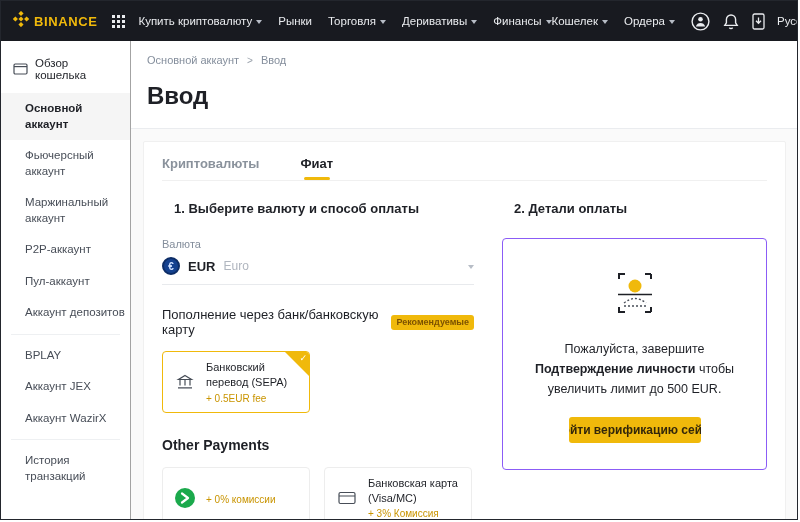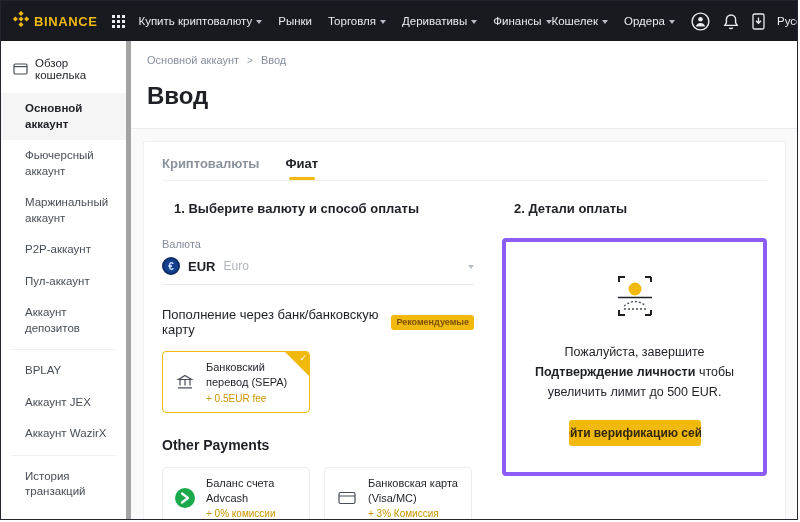--- a/index.html
+++ b/index.html
@@ -17,38 +17,38 @@
   .caret { width:0; height:0; border-left:3px solid transparent; border-right:3px solid transparent; border-top:4px solid #b7bdc6; margin-top:1px; }
   .nav-right { margin-left:auto; }
   .tb-icons { display:flex; align-items:center; gap:13px; margin:0 12px 0 16px; }
   .icon-btn { display:flex; align-items:center; cursor:pointer; }
   .locale { display:flex; align-items:center; gap:4px; font-size:11.5px; cursor:pointer; }
 
   
   .body-row { flex:1; display:flex; min-height:0; }
 
   
-  .sidebar { width:130px; flex:0 0 130px; background:#fff; border-right:5px solid #a3a3a3; padding-top:6px; font-size:11.5px; color:#1e2026; overflow:hidden; }
+  .sidebar { width:130px; flex:0 0 130px; background:#fff; border-right:1px solid #a3a3a3; padding-top:6px; font-size:11.5px; color:#1e2026; overflow:hidden; }
   .sb-header { display:flex; align-items:center; gap:7px; padding:10px 10px 12px 12px; cursor:pointer; }
   .sb-item { padding:8px 4px 8px 24px; color:#474d57; line-height:1.35; cursor:pointer; }
   .sb-item.active { background:#f5f5f5; font-weight:bold; color:#1e2026; }
   .sb-div { border:none; border-top:1px solid #eef0f2; margin:5px 10px; }
 
   
   .main { flex:1; display:flex; flex-direction:column; background:#FAFAFA; min-width:0; }
   .main-header { background:#fff; padding:13px 24px 0 16px; border-bottom:1px solid #eaecef; }
   .breadcrumb { font-size:11px; color:#848e9c; display:flex; align-items:center; gap:8px; }
   .bc-link { cursor:pointer; }
   .bc-sep { font-size:10px; color:#9aa2ac; }
   .page-title { font-size:24px; font-weight:bold; color:#1e2026; margin:16px 0 18px; }
   .content { flex:1; padding:12px 11px 0 12px; min-height:0; }
   .card { background:#fff; border:1px solid #f0f0f0; border-radius:2px; height:103%; padding:0 18px; }
 
   
-  .tabs { display:flex; gap:26px; padding-top:14px; border-bottom:1px solid #f0f0f0; }
+  .tabs { display:flex; gap:41px; padding-top:14px; border-bottom:1px solid #f0f0f0; }
   .tab { font-size:13px; font-weight:bold; padding-bottom:9px; position:relative; cursor:pointer; }
   .tab.inactive { color:#8a929c; }
   .tab.active { color:#1e2026; }
   .tab.active::after { content:""; position:absolute; left:50%; transform:translateX(-50%); bottom:0; width:26px; height:3px; background:#F0B90B; border-radius:2px; }
 
   .columns { display:flex; gap:28px; }
   .col-left { width:312px; flex:0 0 312px; }
   .col-right { flex:1; min-width:0; }
   .sec-title { font-size:13px; font-weight:bold; color:#1e2026; margin:20px 12px 22px; }
 
@@ -70,21 +70,21 @@
   .pm-icon { flex:0 0 24px; display:flex; align-items:center; justify-content:center; }
   .pm-name { font-size:11px; color:#1e2026; line-height:1.35; }
   .pm-fee { font-size:10px; color:#C99400; margin-top:3px; }
   .corner { position:absolute; top:0; right:0; width:0; height:0; border-top:24px solid #F0B90B; border-left:24px solid transparent; }
   .corner-check { position:absolute; top:1px; right:2px; color:#fff; font-size:9px; font-weight:bold; }
 
   .other-title { font-size:14px; color:#1e2026; margin:24px 0 14px; }
   .pm-grid { display:grid; grid-template-columns:148px 148px; gap:12px 14px; }
 
   
-  .details-card { border:4px solid #8b5cf6; border-radius:4px; background:#fff; max-width:300px; padding:22px 14px 26px; text-align:center; }
+  .details-card { border:1px solid #8b5cf6; border-radius:4px; background:#fff; max-width:300px; padding:22px 14px 26px; text-align:center; }
   .kyc-icon { margin:10px auto 24px; display:block; }
   .kyc-msg { font-size:12.5px; color:#1e2026; line-height:1.6; max-width:278px; margin:0 auto; }
   .verify-btn { margin:18px auto 0; width:132px; height:26px; background:#F0B90B; border:none; border-radius:3px; display:flex; align-items:center; justify-content:center; overflow:hidden; cursor:pointer; }
   .verify-btn span { white-space:nowrap; font-size:12px; font-weight:bold; color:#33270a; }
 </style>
 </head>
 <body>
 
 <div class="screen">
 
@@ -262,21 +262,20 @@
 
               <div class="pm-grid">
                 <div class="pm-card">
                   <span class="pm-icon">
                     <svg width="22" height="22" viewBox="0 0 22 22">
                       <circle cx="11" cy="11" r="10" fill="#1BA94C"></circle>
                       <path d="M8 6.5 l6 4.5 -6 4.5" fill="none" stroke="#fff" stroke-width="2.2" stroke-linecap="round" stroke-linejoin="round"></path>
                     </svg>
                   </span>
                   <span>
-                    <div class="pm-name">Баланс счета Advcash</div>
                     <div class="pm-fee">+ 0% комиссии</div>
                   </span>
                 </div>
 
                 <div class="pm-card">
                   <span class="pm-icon">
                     <svg width="18" height="14" viewBox="0 0 18 14" fill="none" stroke="#474d57" stroke-width="1.2">
                       <rect x="1" y="1.5" width="16" height="11" rx="1.5"></rect>
                       <path d="M1 5 h16"></path>
                     </svg>

